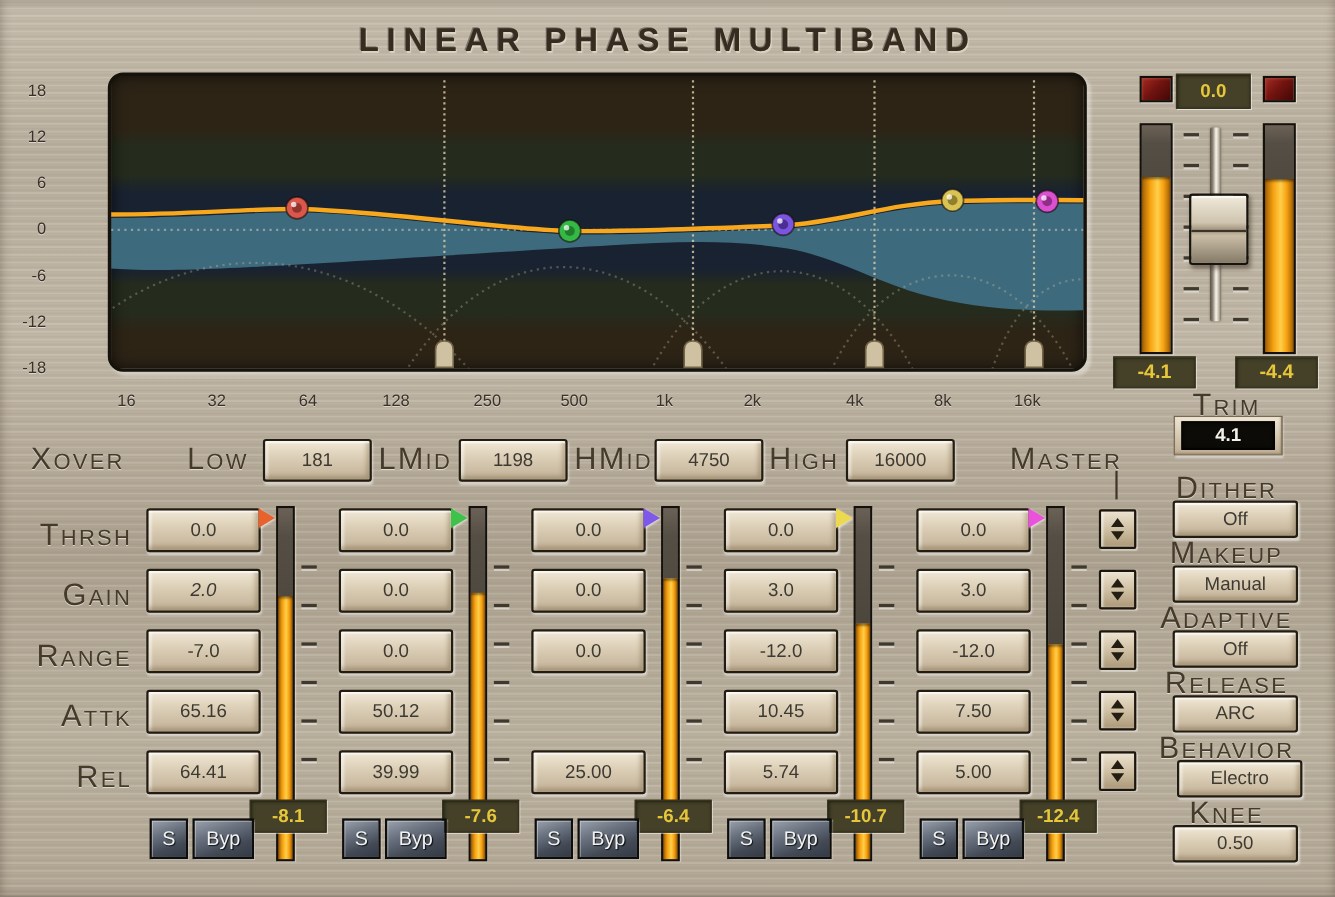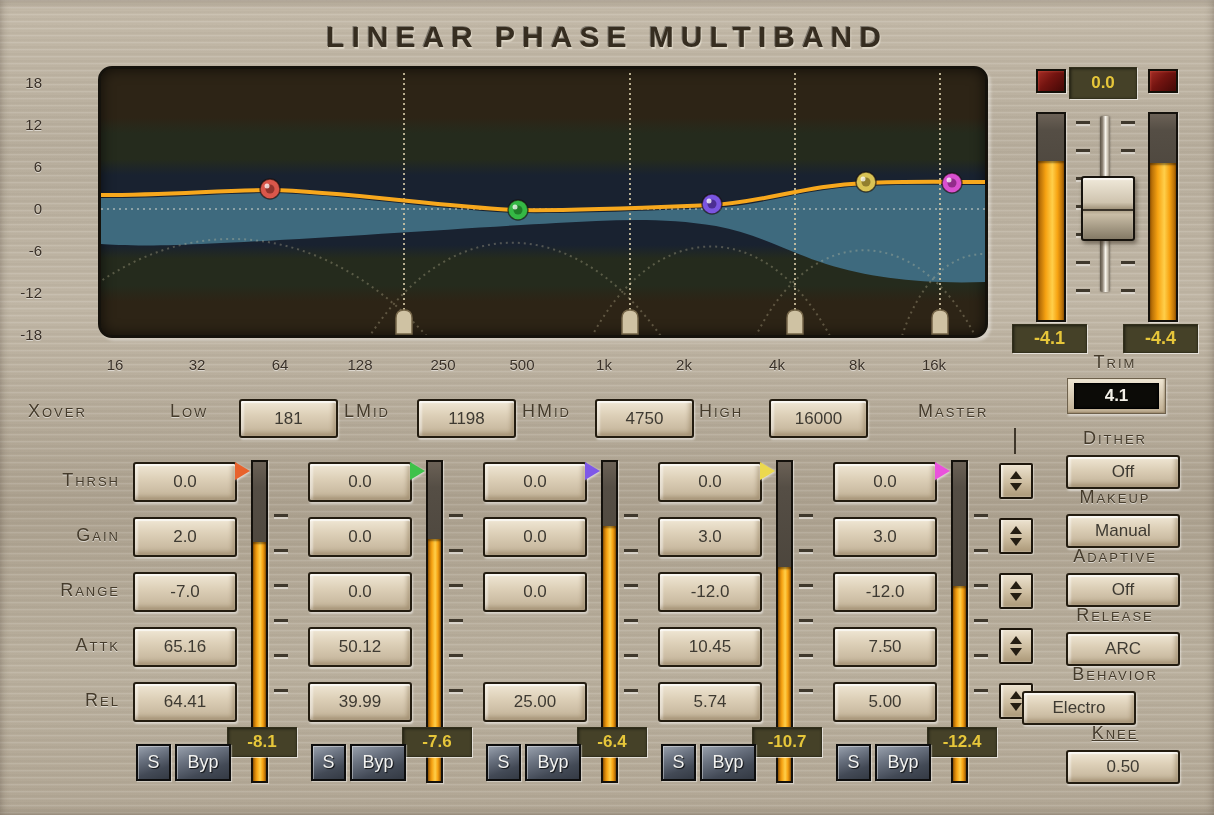--- a/index.html
+++ b/index.html
@@ -12,21 +12,21 @@
     box-shadow: inset 0 0 10px rgba(40,30,20,.35);
   }
   .title{
     position:absolute;top:20px;left:0;width:100%;text-align:center;
     font-size:30px;font-weight:bold;letter-spacing:7px;text-transform:uppercase;
     color:#362d20;
     text-shadow:-1px -1px 0 rgba(0,0,0,.35), 1px 2px 1px rgba(245,240,225,.55);
   }
   .lbl{
     position:absolute;font-variant:small-caps;letter-spacing:2px;
-    font-size:18px;color:#453b2b;white-space:nowrap;
+    font-size:28px;color:#453b2b;white-space:nowrap;
     text-shadow:0 1px 0 rgba(255,255,255,.55);
   }
   .axis-lbl{
     position:absolute;font-size:15px;color:#3a3128;
     text-shadow:0 1px 0 rgba(255,255,255,.5);
   }
   .graph-frame{
     position:absolute;left:98px;top:66px;width:884px;height:266px;
     border:3px solid #15120c;border-radius:14px;overflow:hidden;
     background:linear-gradient(180deg,
@@ -254,21 +254,21 @@
   <div class="lbl" style="left:918px;top:401px;">Master</div>
   <div class="master-line"></div>
 
   <div class="lbl" style="left:10px;top:470px;width:110px;text-align:right;">Thrsh</div>
   <div class="lbl" style="left:10px;top:525px;width:110px;text-align:right;">Gain</div>
   <div class="lbl" style="left:10px;top:580px;width:110px;text-align:right;">Range</div>
   <div class="lbl" style="left:10px;top:635px;width:110px;text-align:right;">Attk</div>
   <div class="lbl" style="left:10px;top:690px;width:110px;text-align:right;">Rel</div>
 
   <div class="val-btn" style="left:133px;top:462px;width:100px;height:36px;">0.0</div>
-  <div class="val-btn" style="left:133px;top:517px;width:100px;height:36px;">2.0</div>
+  <div class="val-btn" style="left:133px;top:517px;width:100px;height:36px;font-style:italic;">2.0</div>
   <div class="val-btn" style="left:133px;top:572px;width:100px;height:36px;">-7.0</div>
   <div class="val-btn" style="left:133px;top:627px;width:100px;height:36px;">65.16</div>
   <div class="val-btn" style="left:133px;top:682px;width:100px;height:36px;">64.41</div>
   <div class="thr-arrow" style="left: 235px; top: 462px; border-left-color: rgb(232, 98, 44);"></div>
   <div class="meter" style="left:251px;top:460px;width:13px;height:319px;">
     <div class="meter-fill" style="height: 75%;"></div>
   </div>
   <div class="tick" style="left:274px;top:514px;"></div>
   <div class="tick" style="left:274px;top:549px;"></div>
   <div class="tick" style="left:274px;top:584px;"></div>
@@ -377,17 +377,17 @@
 
   <div class="lbl ctr" style="left:1050px;top:428px;width:130px;">Dither</div>
   <div class="val-btn" style="left:1066px;top:455px;width:110px;height:30px;">Off</div>
   <div class="lbl ctr" style="left:1050px;top:487px;width:130px;">Makeup</div>
   <div class="val-btn" style="left:1066px;top:514px;width:110px;height:30px;">Manual</div>
   <div class="lbl ctr" style="left:1050px;top:546px;width:130px;">Adaptive</div>
   <div class="val-btn" style="left:1066px;top:573px;width:110px;height:30px;">Off</div>
   <div class="lbl ctr" style="left:1050px;top:605px;width:130px;">Release</div>
   <div class="val-btn" style="left:1066px;top:632px;width:110px;height:30px;">ARC</div>
   <div class="lbl ctr" style="left:1050px;top:664px;width:130px;">Behavior</div>
-  <div class="val-btn" style="left:1022px;top:691px;width:110px;height:30px;">Electro</div>
+  <div class="val-btn" style="left:1070px;top:691px;width:110px;height:30px;">Electro</div>
   <div class="lbl ctr" style="left:1050px;top:723px;width:130px;text-decoration:underline;">Knee</div>
   <div class="val-btn" style="left:1066px;top:750px;width:110px;height:30px;">0.50</div>
 
 </div>
 
 </body></html>

